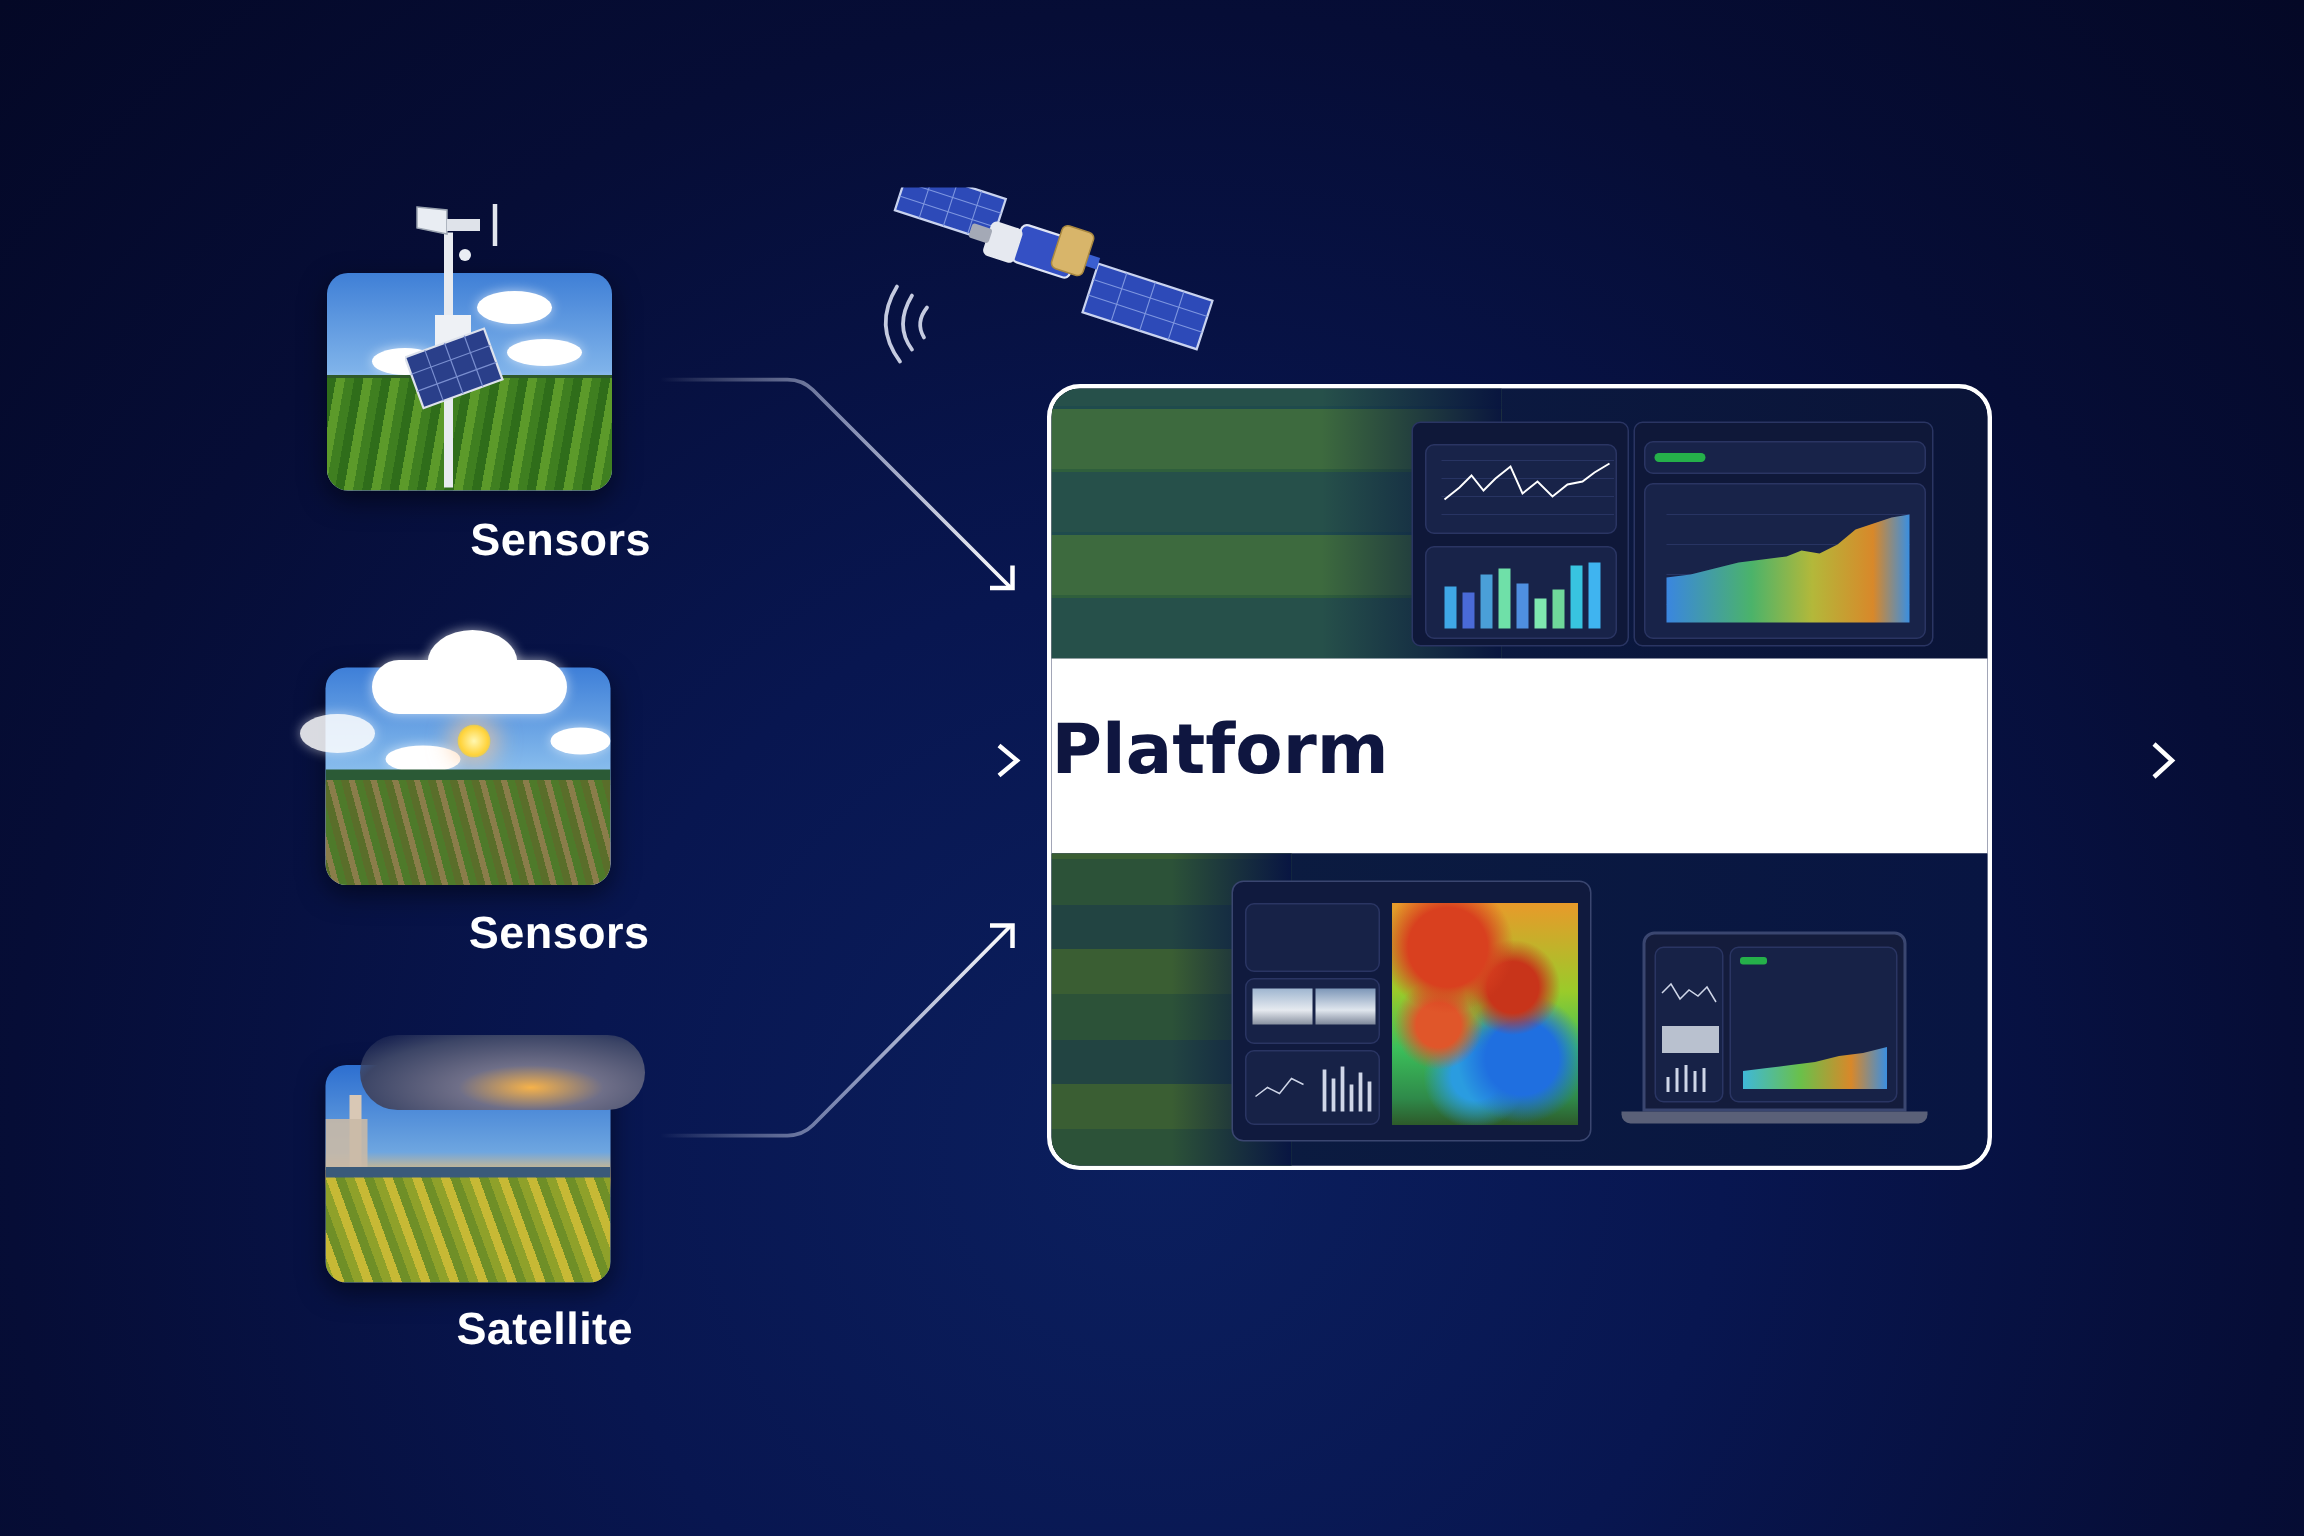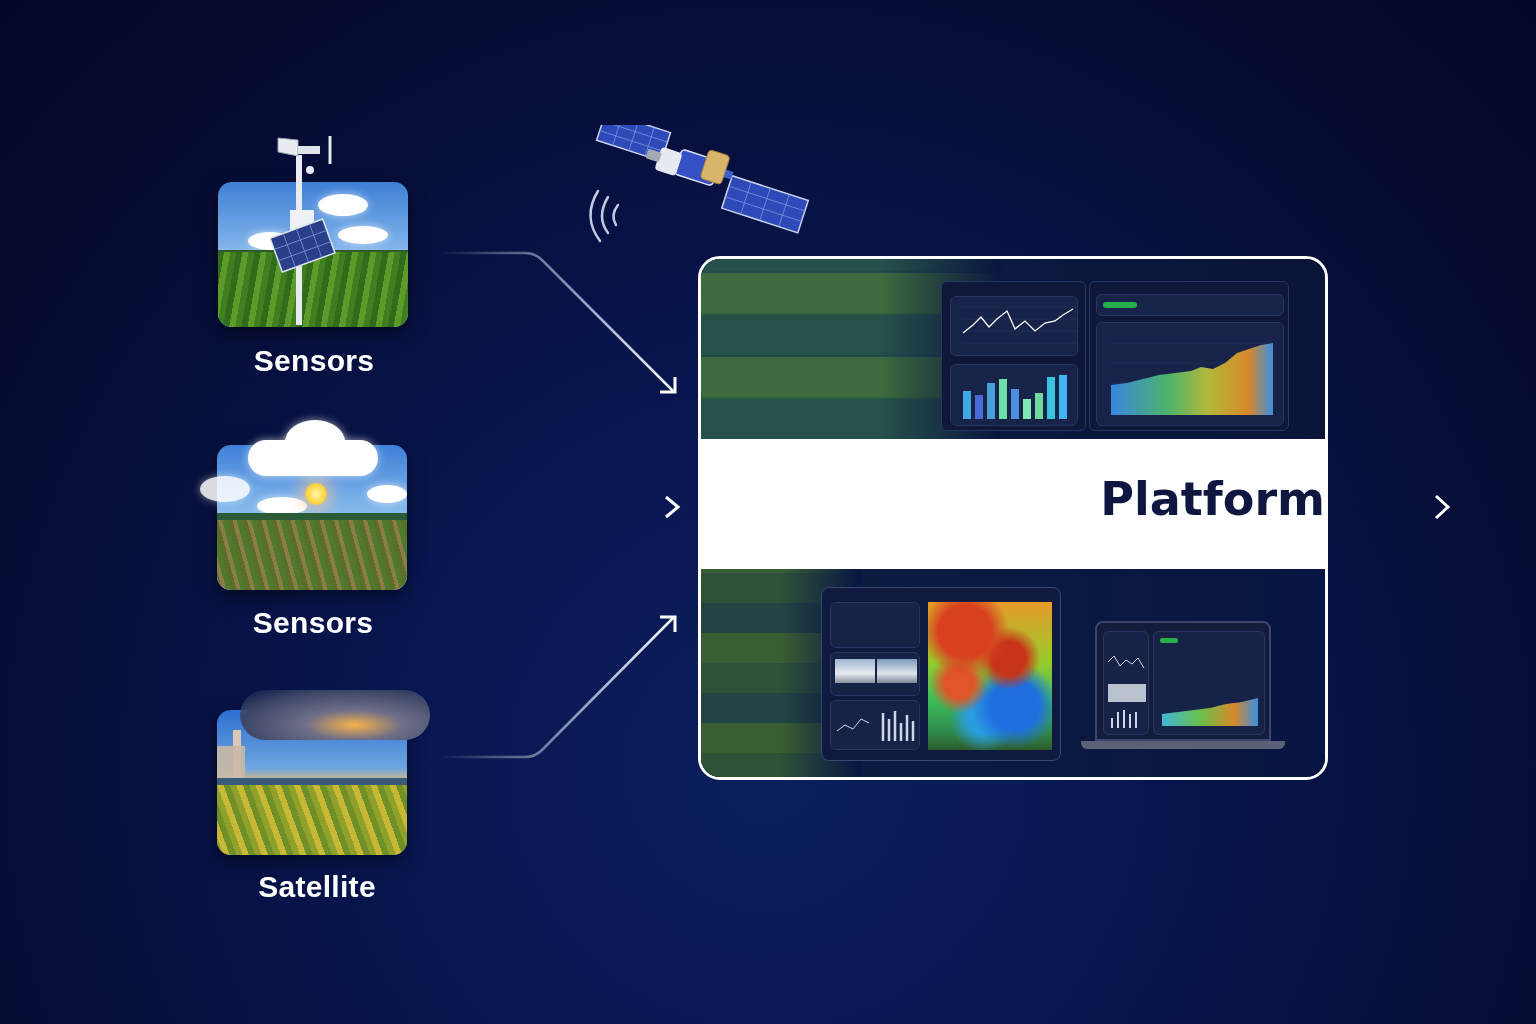--- a/index.html
+++ b/index.html
@@ -24,21 +24,21 @@
   }
   .field-rows { position: absolute; left: 0; right: 0; bottom: 0; height: 48%;
     background: repeating-linear-gradient(75deg, #5a6e2a 0 5px, #8a7d4a 5px 9px, #4e7a2a 9px 14px);
   }
   .field-yellow { position: absolute; left: 0; right: 0; bottom: 0; height: 48%;
     background: repeating-linear-gradient(70deg, #8fa12a 0 6px, #c7b935 6px 12px, #6f8f27 12px 18px);
   }
   .hills { position: absolute; left: 0; right: 0; height: 10px; background: #2f5a2a; }
   .cloud { position: absolute; background: #ffffff; border-radius: 50%; box-shadow: 0 0 8px rgba(255,255,255,0.6); }
   .label {
-    position: absolute; color: #ffffff; font-weight: 700; font-size: 30px; text-align: center; width: 240px;
+    position: absolute; color: #ffffff; font-weight: 700; font-size: 30px; text-align: right; width: 240px;
     letter-spacing: 0.3px;
   }
 
   
   svg.arrows { position: absolute; left: 0; top: 0; }
 
   
   .platform {
     position: absolute; left: 698px; top: 256px; width: 630px; height: 524px;
     border: 3px solid #ffffff; border-radius: 22px; overflow: hidden;
@@ -49,21 +49,21 @@
   .p-fields { position: absolute; left: 0; top: 0; width: 300px; height: 180px;
     background:
       linear-gradient(90deg, rgba(7,18,62,0) 60%, rgba(7,18,62,0.95) 100%),
       repeating-linear-gradient(0deg, #26504a 0 40px, #2f5f3c 40px 42px, #3d6a3e 42px 82px, #1f4b4d 82px 84px),
       repeating-linear-gradient(90deg, rgba(120,90,50,0.35) 0 70px, rgba(40,90,90,0.25) 70px 140px);
     background-blend-mode: normal, normal, overlay;
   }
   .panel { position: absolute; background: #131c3f; border: 1px solid #2a3563; border-radius: 6px; }
 
   .p-band { position: absolute; left: 0; top: 180px; width: 100%; height: 130px; background: #ffffff; }
-  .p-title { position: absolute; left: 0; top: 33px; width: 100%; text-align: right;
+  .p-title { position: absolute; left: 0; top: 33px; width: 100%; text-align: left;
     font-family: "DejaVu Sans", sans-serif; font-weight: 700; font-size: 46px; color: #0f1640; }
 
   .p-bottom { position: absolute; left: 0; top: 310px; width: 100%; height: 214px;
     background: linear-gradient(90deg, #14302e 0%, #0b1b40 25%, #081542 100%); }
   .p-bfields { position: absolute; left: 0; top: 0; width: 160px; height: 214px;
     background:
       linear-gradient(90deg, rgba(8,21,66,0) 50%, rgba(8,21,66,1) 100%),
       repeating-linear-gradient(0deg, #2c5238 0 30px, #3a5e33 30px 60px, #224442 60px 90px);
   }
   .heatmap { background:
@@ -187,21 +187,21 @@
 </div>
 
 <div>
   <div class="tile sky-sat" style="left:217px;top:710px">
     <div class="abs" style="left:16px;top:20px;width:8px;height:50px;background:#d9c8b5"></div>
     <div class="abs" style="left:0;top:36px;width:28px;height:34px;background:#c9b9a6;opacity:0.9"></div>
     <div class="hills" style="top:68px;background:#3a5a7a;height:8px"></div>
     <div class="field-yellow"></div>
   </div>
   <div class="abs" style="left:240px;top:690px;width:190px;height:50px;border-radius:30px;background:radial-gradient(ellipse at 60% 70%, #f6b24a 0%, #6f6f88 30%, #3c4566 70%, rgba(40,50,90,0) 100%);"></div>
-  <div class="label" style="left:197px;top:870px">Satellite</div>
+  <div class="label" style="left:182px;top:870px">Satellite</div>
 </div>
 
 <div class="platform">
   <div class="p-top">
     <div class="p-fields"></div>
 
     <div class="panel" style="left:240px;top:22px;width:145px;height:150px;background:#0f1839">
       <div class="panel" style="left:8px;top:14px;width:128px;height:60px;background:#182349">
         <svg width="128" height="60">
           <g stroke="#2a3766" stroke-width="0.6">

